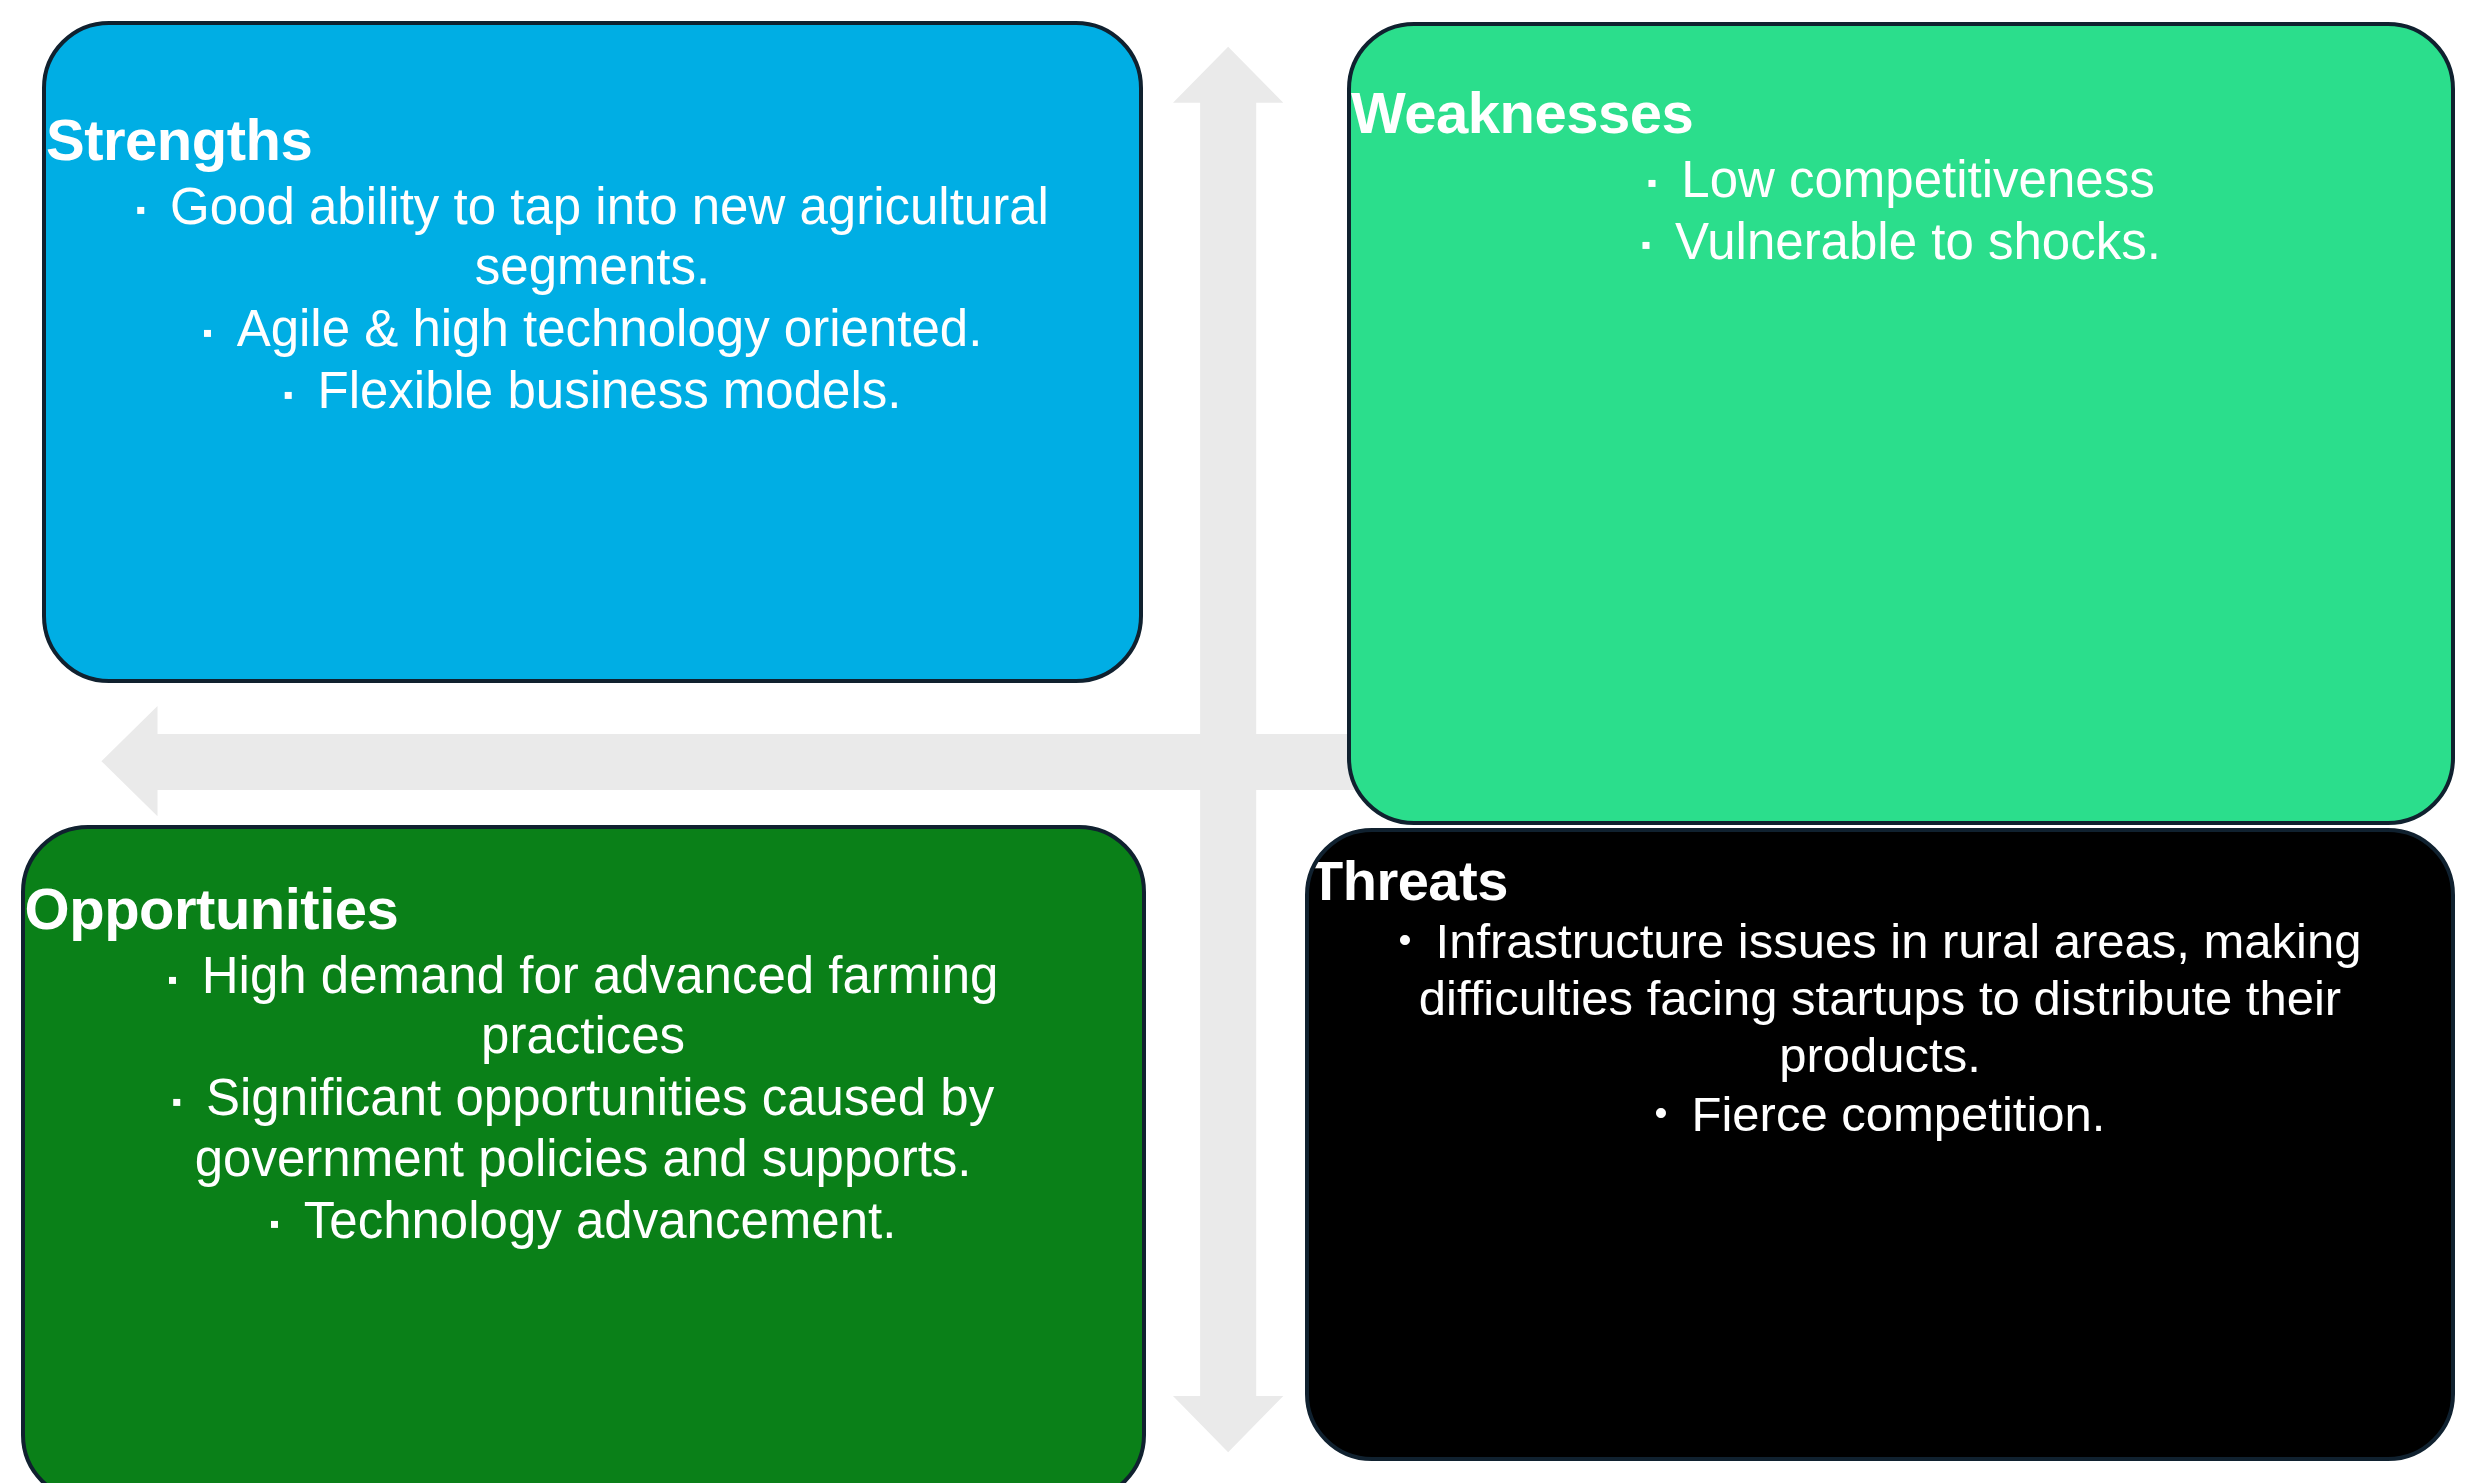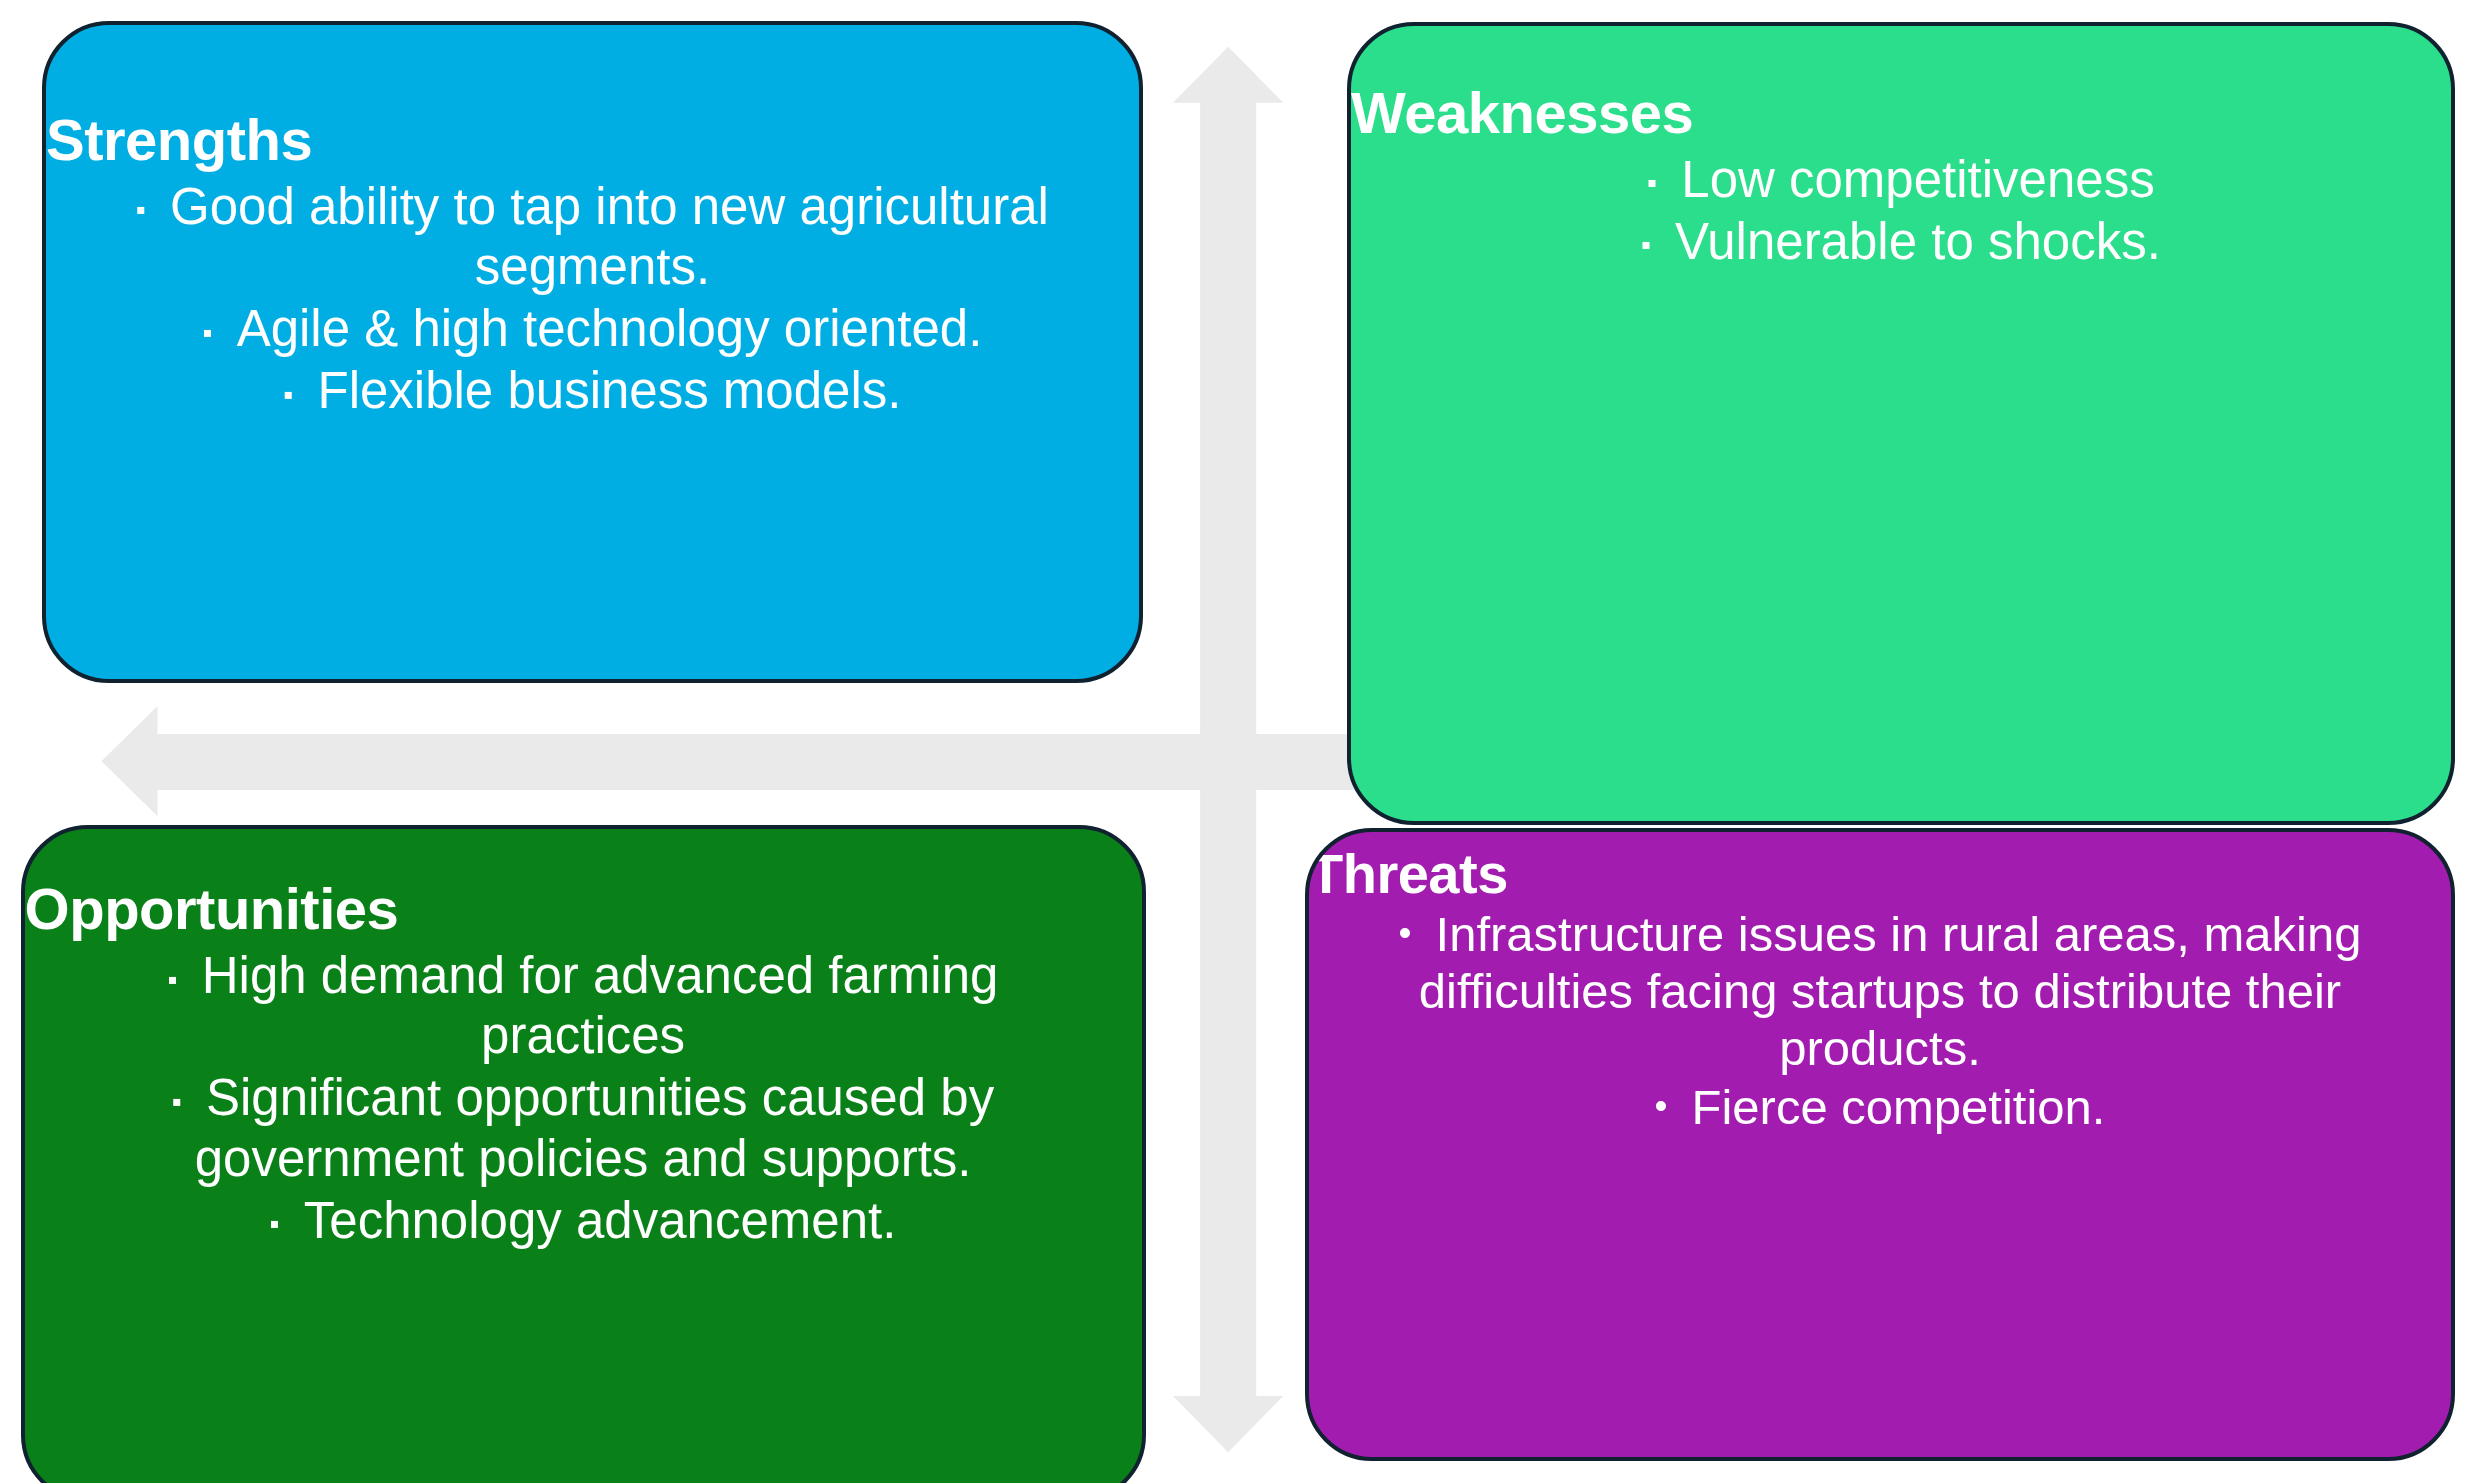--- a/index.html
+++ b/index.html
@@ -57,23 +57,23 @@
   .quad.opportunities {
     left: 20.6px;  top: 825px;
     width: 1125px; height: 677px;
     background: #0a8018;
     justify-content: flex-start;
     padding-top: 49px;
   }
   .quad.threats {
     left: 1305px; top: 828px;
     width: 1150px; height: 633px;
-    background: #a21caf;
+    background: #000000;
     justify-content: flex-start;
-    padding-top: 12px;
+    padding-top: 19px;
   }
 
   .quad-title {
     font-weight: bold;
     font-size: 58px;
     line-height: 1.08;
     text-align: center;
     letter-spacing: -0.5px;
     margin: 0 0 5.6px 0;
     white-space: nowrap;

